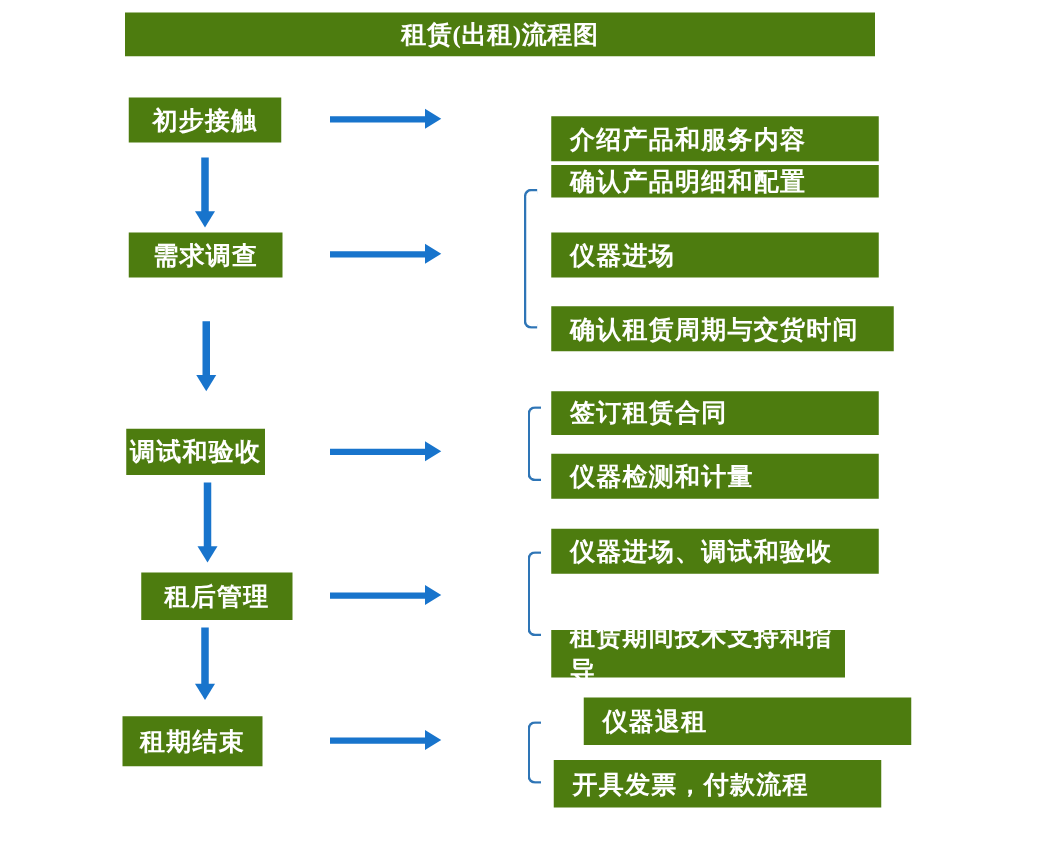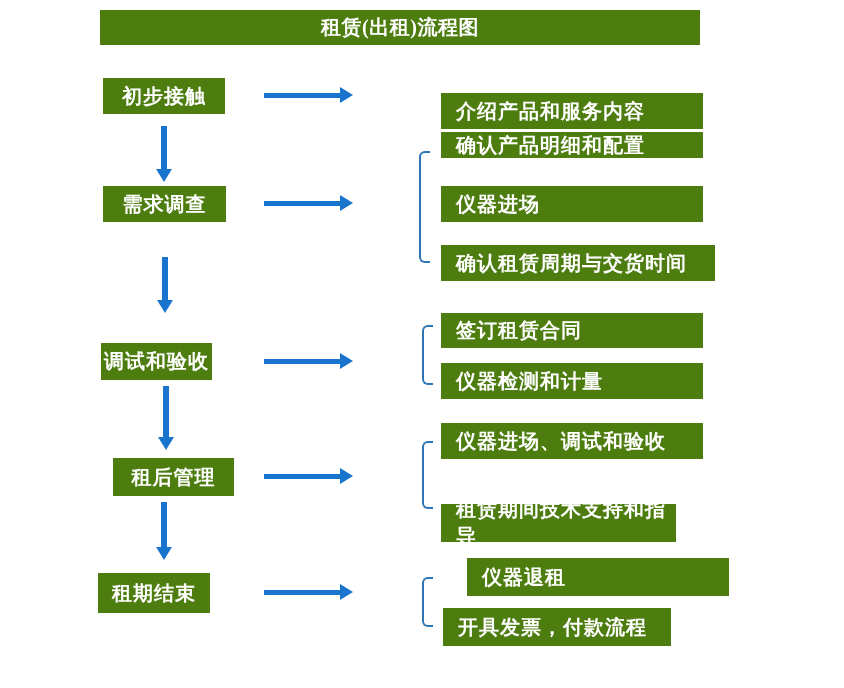--- a/index.html
+++ b/index.html
@@ -125,17 +125,17 @@
   <div class="bluebox detail-box" style="left:441px; top:363px; width:262px; height:36px;">
     <span>仪器检测和计量</span>
   </div>
   <div class="bluebox detail-box" style="left:441px; top:488px; width:235px; height:38px;margin-top:16px;">
     <span>租赁期间技术支持和指导</span>
   </div>
 
   <div class="bluebox detail-box" style="left:467px; top:558px; width:262px; height:38px;">
     <span>仪器退租</span>
   </div>
-  <div class="bluebox detail-box" style="left:443px; top:608px; width:228px; height:38px;">
+  <div class="bluebox detail-box" style="left:443px; top:608px; width:262px; height:38px;">
     <span>开具发票，付款流程</span>
   </div>
 
 </div>
 
 </body></html>

